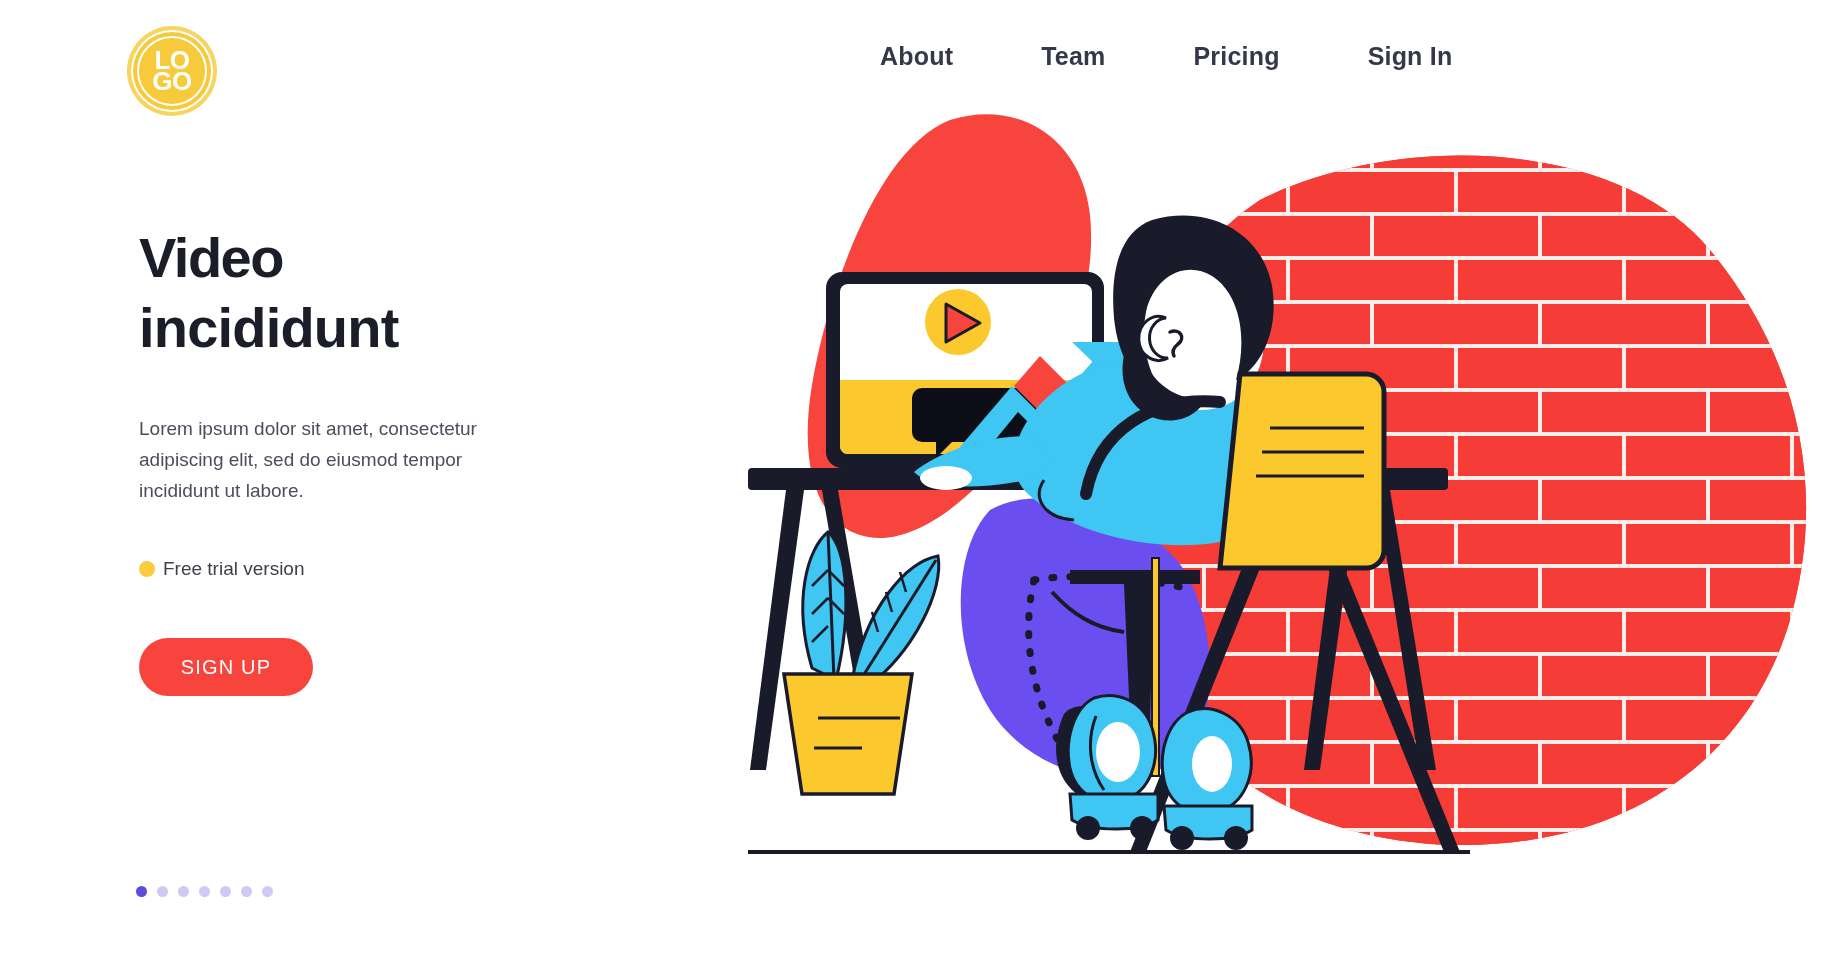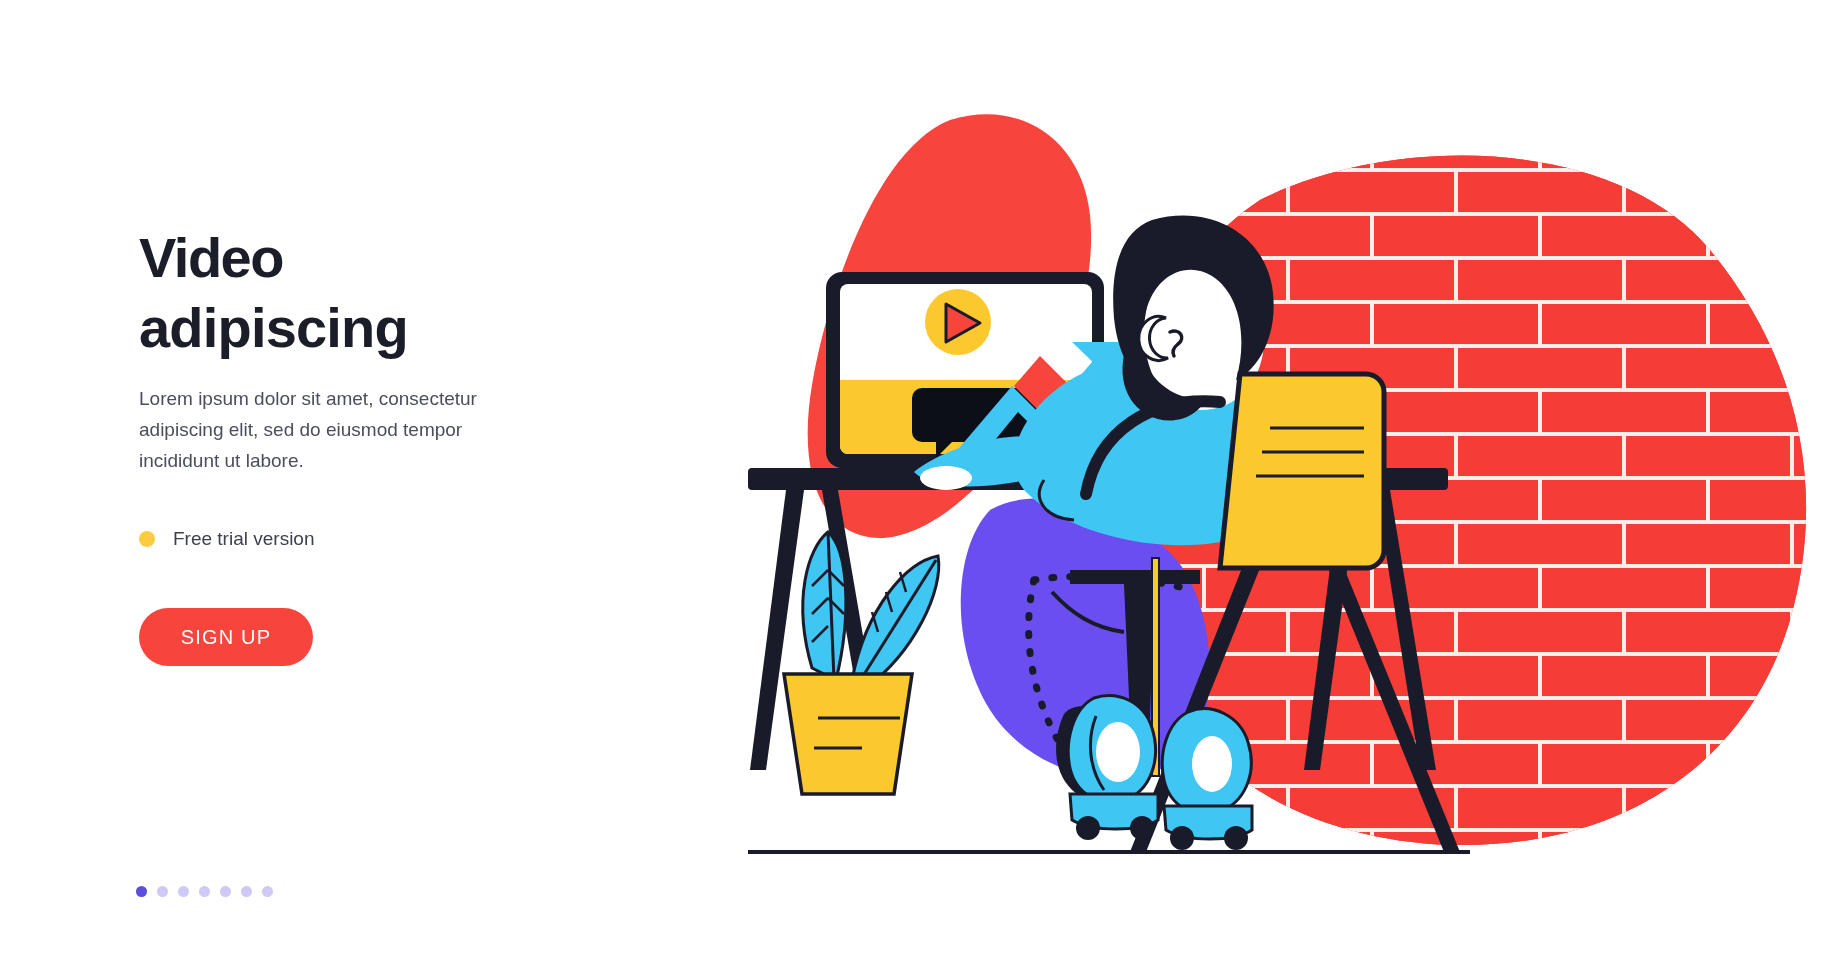--- a/index.html
+++ b/index.html
@@ -77,32 +77,32 @@
   }
   .h-marketing {
     font-size: 56px;
     font-weight: bold;
     color: #1b1d29;
     letter-spacing: -0.8px;
     line-height: 1.0;
     margin-top: 14px;
   }
   .lead {
-    margin-top: 28px;
+    margin-top: 58px;
     font-size: 19px;
     line-height: 1.62;
     color: #4b4e5c;
     width: 372px;
     font-family: "Liberation Sans", sans-serif;
   }
   .features { margin-top: 52px; }
   .feature {
     display: flex;
     align-items: center;
-    gap: 18px;
+    gap: 8px;
     margin-bottom: 26px;
   }
   .bullet {
     width: 16px; height: 16px;
     border-radius: 50%;
     background: #fbcc3d;
     flex: 0 0 auto;
   }
   .feature-label {
     font-size: 19px;
@@ -142,24 +142,39 @@
     left: 700px; top: 80px;
     width: 1137px; height: 900px;
   }
   .illu svg { display: block; }
 </style>
 </head>
 <body>
 
 <div class="page">
 
+  <div class="header">
+    <div class="logo">
+      <div class="logo-inner">
+        <span class="logo-l1">LO</span>
+        <span class="logo-l2">GO</span>
+      </div>
+    </div>
+
+    <nav class="nav">
+      <span class="nav-item">About</span>
+      <span class="nav-item">Team</span>
+      <span class="nav-item">Pricing</span>
+      <span class="nav-item">Sign In</span>
+    </nav>
+  </div>
 
   <div class="content">
     <h1 class="h-video">Video</h1>
-    <h2 class="h-marketing">adipiscing</h2>
+    <h2 class="h-marketing">incididunt</h2>
     <p class="lead">Lorem ipsum dolor sit amet, consectetur adipiscing elit, sed do eiusmod tempor incididunt ut labore.</p>
 
     <div class="features">
       <div class="feature">
         <span class="bullet"></span>
         <span class="feature-label">Free trial version</span>
       </div>
     </div>
 
     <button class="cta">SIGN UP</button>

